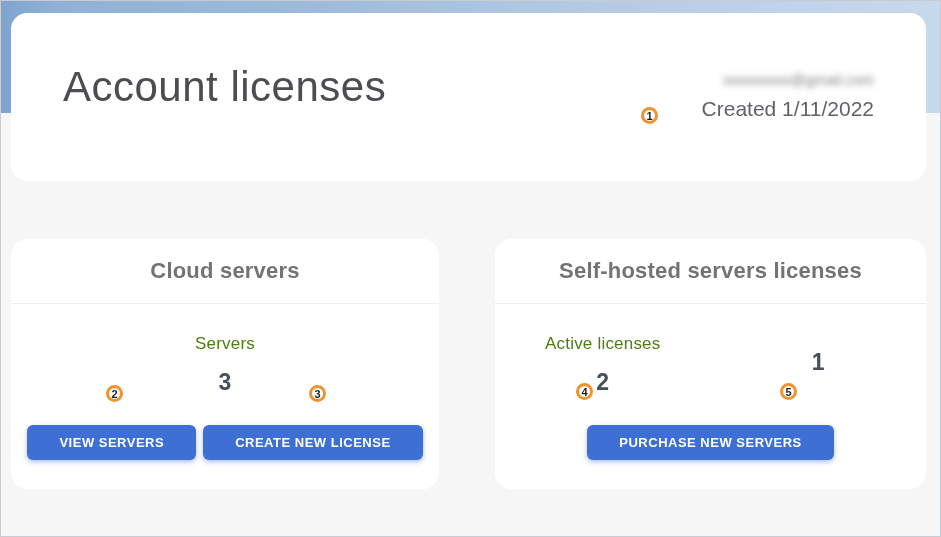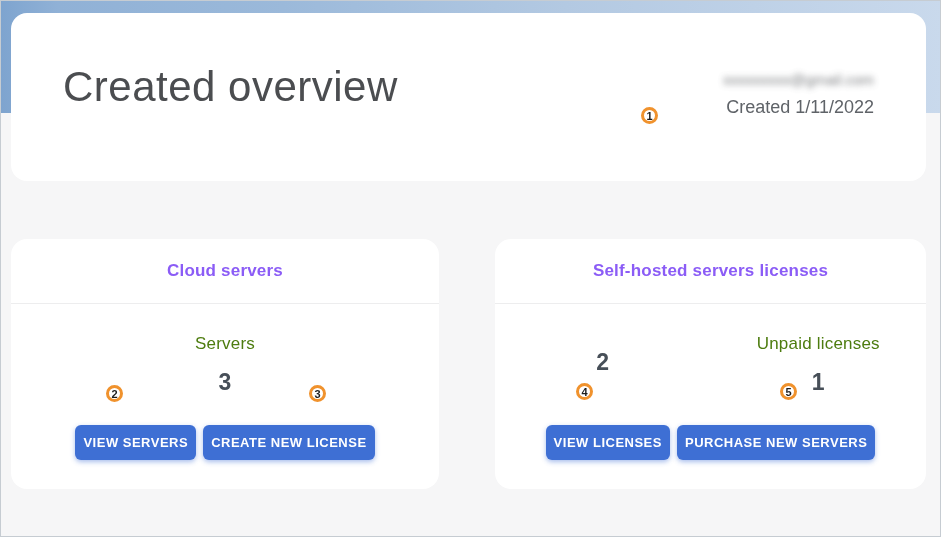--- a/index.html
+++ b/index.html
@@ -23,45 +23,45 @@
     position:absolute; left:52px; top:50px;
     font-size:42px; letter-spacing:0.5px; color:#4b4d50; font-weight:400;
   }
   .header-meta {
     position:absolute; right:52px; top:58px; text-align:right;
   }
   .email-redacted {
     font-size:15px; color:#5a5d61; filter:blur(3px); opacity:.8;
     margin-bottom:9px; user-select:none;
   }
-  .created-text { font-size:18px; color:#5f6368; }
+  .created-text { font-size:21px; color:#5f6368; }
 
   .card-left  { left:10px;  top:238px; width:428px; height:250px; }
   .card-right { left:494px; top:238px; width:431px; height:250px; }
 
   .card-header {
     height:65px; border-bottom:1px solid #ededee;
     display:flex; align-items:center; justify-content:center;
   }
-  .card-title { font-size:17px; font-weight:bold; color:#8b5cf6; letter-spacing:0.2px; }
+  .card-title { font-size:22px; font-weight:bold; color:#737373; letter-spacing:0.2px; }
 
   .stats-row { position:absolute; left:0; top:95px; width:100%; display:flex; }
   .stat { flex:1; text-align:center; }
   .stat-label { font-size:17px; color:#4d7c0f; letter-spacing:0.2px; }
   .stat-value { font-size:23px; font-weight:bold; color:#474f58; margin-top:15px; }
 
   .buttons-row {
     position:absolute; left:0; top:186px; width:100%;
     display:flex; justify-content:center; gap:7px;
   }
   .btn {
     background:#3e6fd4; color:#ffffff; border:none; cursor:pointer;
     font-family:"Liberation Sans", sans-serif;
     font-size:13px; font-weight:bold; letter-spacing:0.5px;
-    padding:10px 8px; border-radius:6px;
+    padding:10px 32px; border-radius:6px;
     box-shadow:0 2px 5px rgba(62,111,212,0.45);
     white-space:nowrap;
   }
 
   .marker {
     position:absolute; width:17px; height:17px;
     border:3px solid #f0922d; border-radius:50%; background:#ffffff;
     display:flex; align-items:center; justify-content:center;
     font-size:11px; font-weight:bold; color:#1c1c1c;
     box-shadow:0 0 0 1px rgba(255,255,255,0.6);
@@ -71,21 +71,21 @@
   .m3 { left:308px; top:384px; }
   .m4 { left:575px; top:382px; }
   .m5 { left:779px; top:382px; }
 </style>
 </head>
 <body>
 
 <div class="top-band"></div>
 
 <div class="card header-card">
-  <h1 class="page-title">Created overview</h1>
+  <h1 class="page-title">Account licenses</h1>
   <div class="header-meta">
     <div class="email-redacted">xxxxxxxxx@gmail.com</div>
     <div class="created-text">Created 1/11/2022</div>
   </div>
 </div>
 
 <div class="card card-left">
   <div class="card-header">
     <span class="card-title">Cloud servers</span>
   </div>
@@ -100,29 +100,28 @@
     <button class="btn">CREATE NEW LICENSE</button>
   </div>
 </div>
 
 <div class="card card-right">
   <div class="card-header">
     <span class="card-title">Self-hosted servers licenses</span>
   </div>
   <div class="stats-row">
     <div class="stat">
+      <div class="stat-label">Active licenses</div>
       <div class="stat-value">2</div>
     </div>
     <div class="stat">
-      <div class="stat-label">Unpaid licenses</div>
       <div class="stat-value">1</div>
     </div>
   </div>
   <div class="buttons-row">
-    <button class="btn">VIEW LICENSES</button>
     <button class="btn">PURCHASE NEW SERVERS</button>
   </div>
 </div>
 
 <div class="marker m1">1</div>
 <div class="marker m2">2</div>
 <div class="marker m3">3</div>
 <div class="marker m4">4</div>
 <div class="marker m5">5</div>
 

